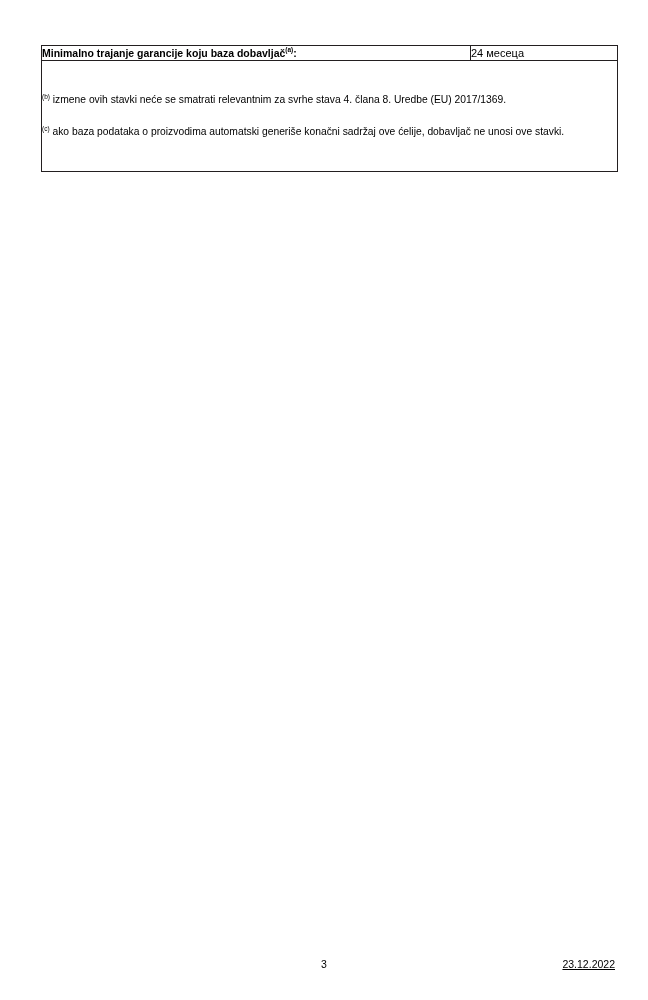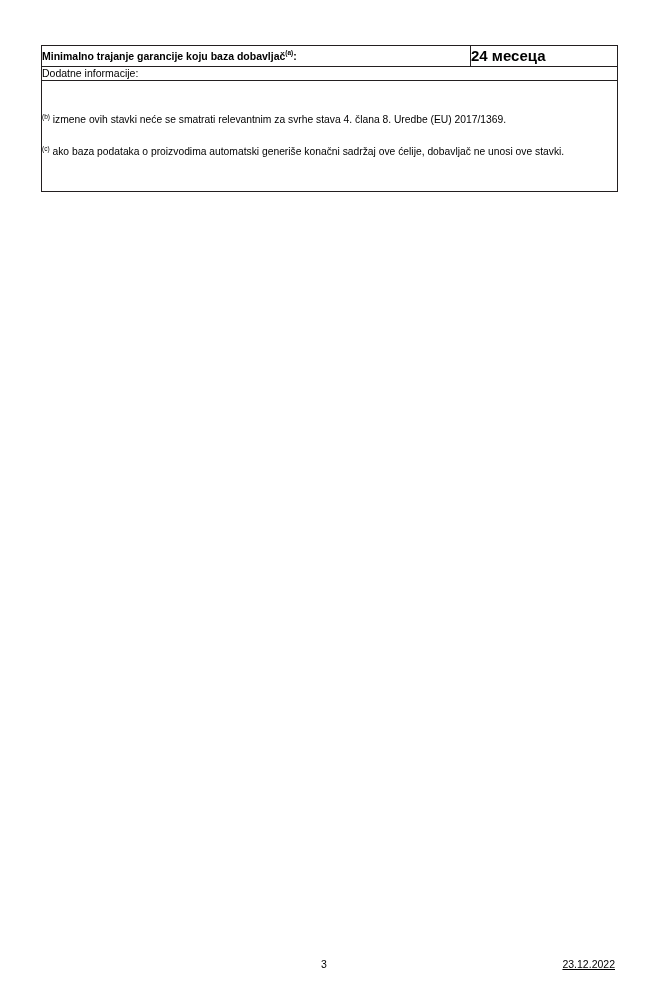--- a/index.html
+++ b/index.html
@@ -40,23 +40,23 @@
   }
 
   .cell-label {
     padding: 7px 8px 7px 7px;
     font-size: 10.5px;
     line-height: 1.3;
     font-weight: bold;
   }
   .cell-value {
     padding: 7px 8px 7px 8px;
-    font-size: 15px;
+    font-size: 11px;
     line-height: 1.3;
-    font-weight: bold;
+    font-weight: normal;
     margin-top: 40px;
   }
   .cell-plain {
     padding: 7px 8px 7px 7px;
     font-size: 10.5px;
     line-height: 1.3;
   }
   .cell-link {
     padding: 7px 8px 7px 10px;
     font-size: 10.5px;
@@ -113,23 +113,20 @@
     <colgroup>
       <col style="width:429px">
       <col style="width:147px">
     </colgroup>
     <tbody>
       <tr>
         <td class="cell-label"><span>Minimalno trajanje garancije koju baza dobavljač</span><span class="sup">(a)</span><span>:</span></td>
         <td class="cell-value">24 месеца</td>
       </tr>
       <tr>
-        <td class="cell-plain" colspan="2">Dodatne informacije:</td>
-      </tr>
-      <tr>
         <td class="notes-cell" colspan="2">
           <p class="note"><span class="note-marker">(b)</span> <span>izmene ovih stavki neće se smatrati relevantnim za svrhe stava 4. člana 8. Uredbe (EU) 2017/1369.</span></p>
           <p class="note"><span class="note-marker">(c)</span> <span>ako baza podataka o proizvodima automatski generiše konačni sadržaj ove ćelije, dobavljač ne unosi ove stavki.</span></p>
         </td>
       </tr>
     </tbody>
   </table>
 
   <div class="footer-page">3</div>
   <div class="footer-date">23.12.2022</div>

